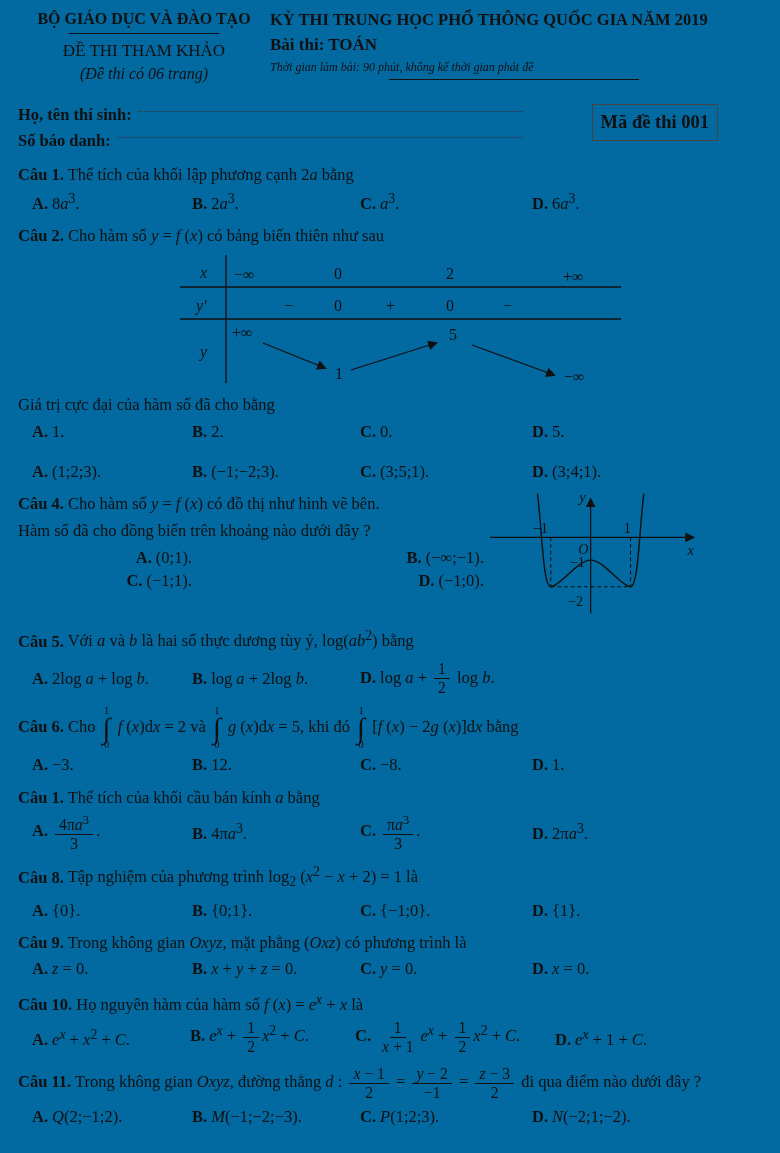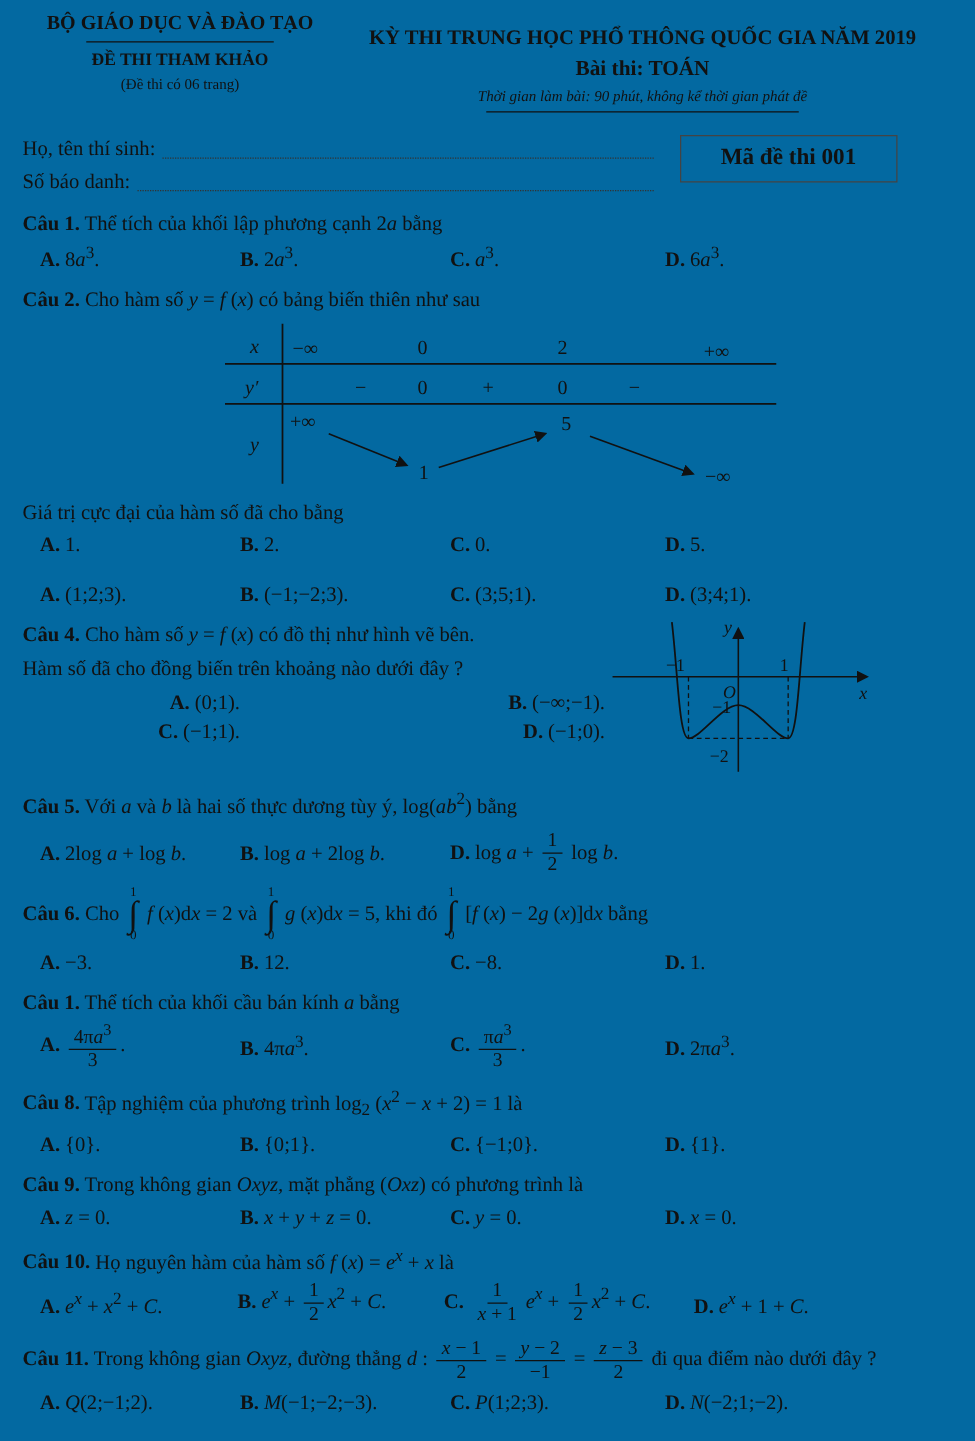--- a/index.html
+++ b/index.html
@@ -11,34 +11,34 @@
     padding:8px 22px 10px 18px;
     display:flex;flex-direction:column;overflow:hidden;
   }
   b{font-weight:bold;}
   i{font-style:italic;}
   
   .hdr{display:flex;}
   .hdr-left{width:252px;text-align:center;flex:none;}
   .org{font-weight:bold;font-size:16px;}
   .org-rule{width:150px;border-top:1.6px solid #111;margin:3px auto 5px auto;}
-  .exam-type{font-weight:bold;font-size:14px;}
-  .pages-note{font-size:12px;}
-  .hdr-right{flex:1;text-align:center;margin-top:10px;}
+  .exam-type{font-weight:normal;font-size:17px;}
+  .pages-note{font-style:italic;font-size:16px;}
+  .hdr-right{flex:1;}
   .title{font-weight:bold;font-size:16.5px;}
   .subject{font-weight:bold;font-size:17px;margin-top:2px;}
   .duration{font-style:italic;font-size:12px;margin-top:2px;}
   .dur-rule{width:250px;border-top:1.4px solid #111;margin:3px auto 0 auto;}
   
   .student{position:relative;margin-top:14px;height:56px;}
-  .srow{display:flex;align-items:flex-end;width:505px;font-weight:normal;font-size:16.5px;margin-top:3px;}
+  .srow{display:flex;align-items:center;width:505px;font-weight:bold;font-size:16.5px;margin-top:3px;}
   .dots{flex:1;border-bottom:1.8px dotted #333;margin-left:6px;transform:translateY(-3px);}
   .code-box{
     position:absolute;right:40px;top:4px;
-    border:1.7px solid #444;padding:5px 32px;
+    border:1.7px solid #444;padding:5px 8px;
     font-weight:bold;font-size:18.5px;white-space:nowrap;
   }
   
   .q{margin-top:7px;}
   .stem{display:block;}
   .qlab{font-weight:bold;}
   .opts{display:grid;grid-template-columns:160px 168px 172px auto;margin:3px 0 2px 14px;align-items:center;}
   .opt{white-space:nowrap;}
   .opt b{margin-right:4px;}
   

